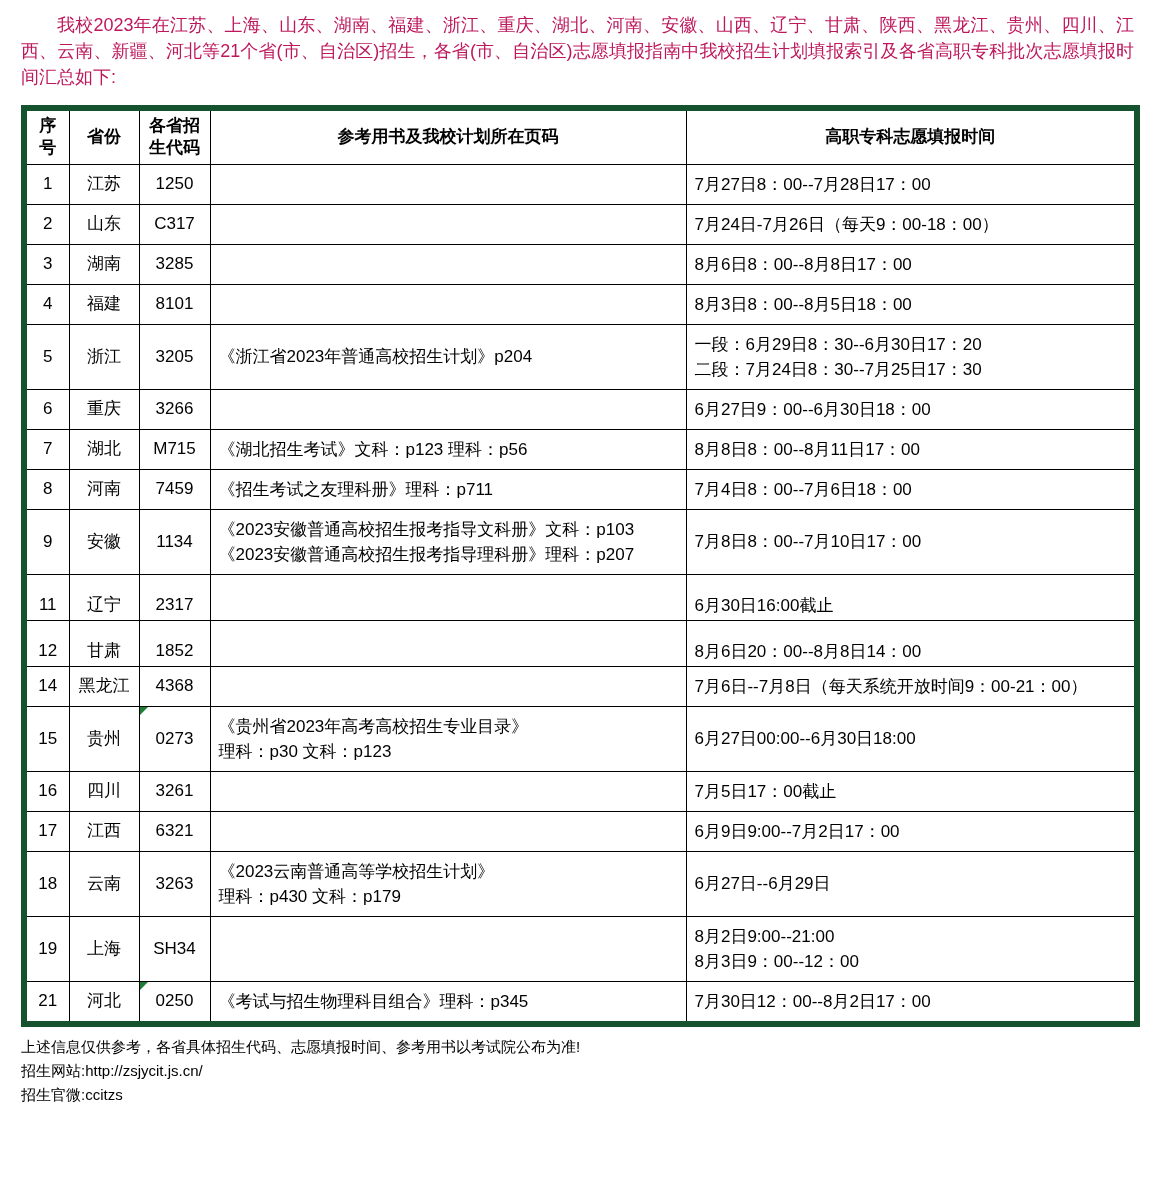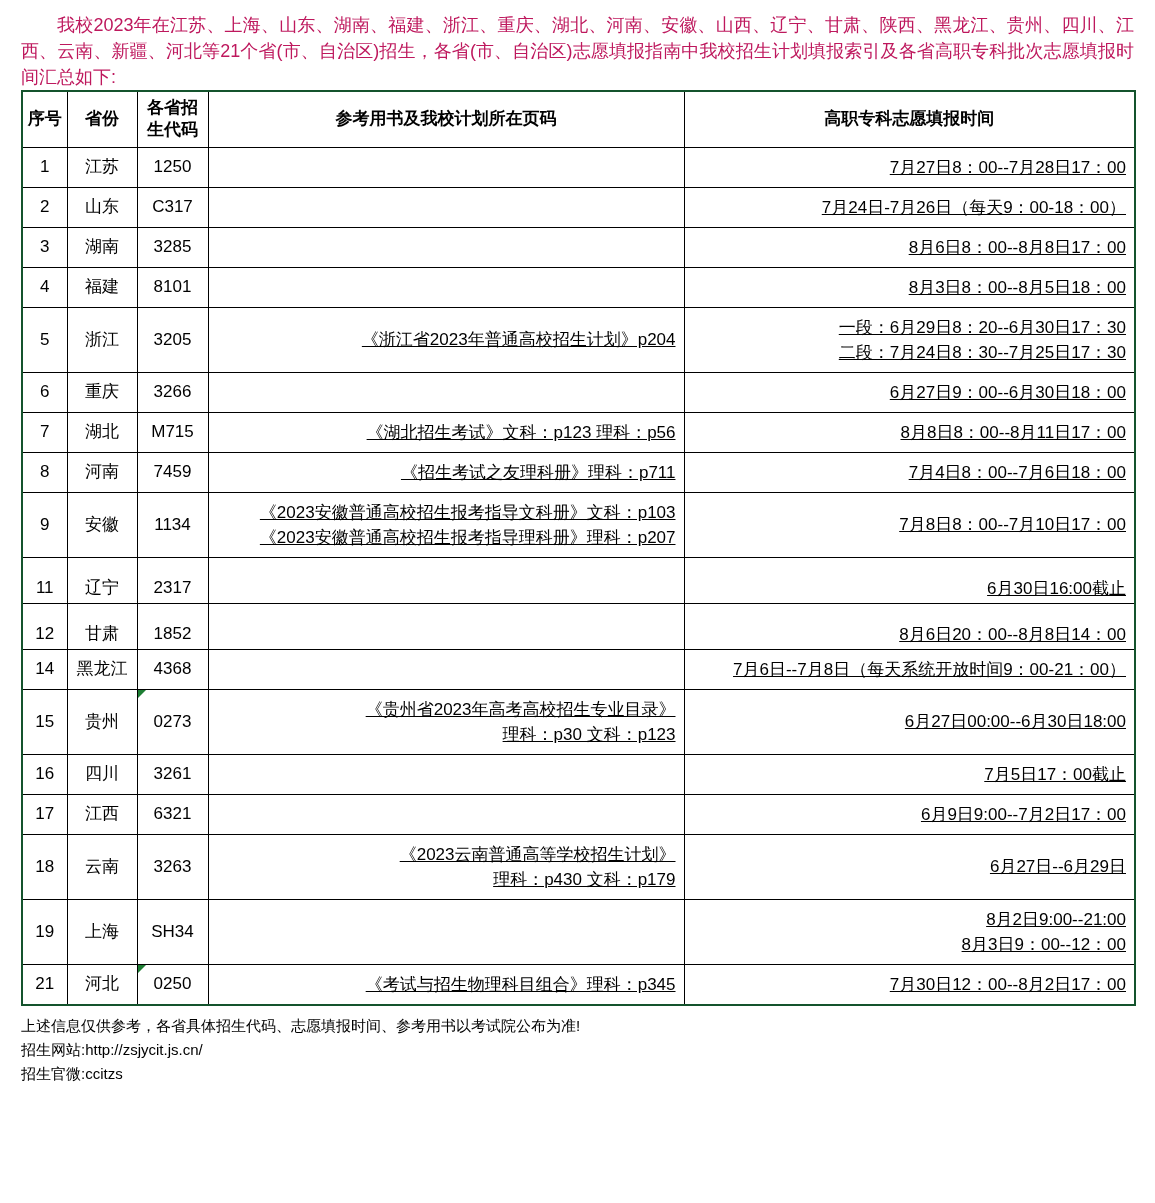--- a/index.html
+++ b/index.html
@@ -18,48 +18,48 @@
   }
   .intro {
     font-size: 18px;
     line-height: 26px;
     text-indent: 2em;
     text-align: justify;
     text-align-last: left;
     color: #be185d;
   }
   table.admissions {
+    margin-top: 15px;
     border-collapse: collapse;
     table-layout: fixed;
     width: 1113px;
-    border: 2px solid #14532d;
+    border: 6px solid #14532d;
   }
   table.admissions th, table.admissions td {
     border: 1px solid #000;
     font-size: 17px;
     color: #000;
     vertical-align: middle;
   }
   table.admissions th {
     font-weight: bold;
     text-align: center;
     height: 56px;
     line-height: 22px;
     padding: 2px 4px;
   }
   td.c-num, td.c-prov, td.c-code {
     text-align: center;
     padding: 7px 2px;
     line-height: 24px;
   }
   td.c-books, td.c-times {
-    text-align: right;
+    text-align: left;
     padding: 7px 8px;
     line-height: 25px;
-    text-decoration: underline;
   }
   tr.compact td { padding-top: 18px; padding-bottom: 2px; }
   td.c-code { position: relative; }
   .corner-flag {
     position: absolute;
     top: 0;
     left: 0;
     width: 0;
     height: 0;
     border-top: 8px solid #1e7e34;
@@ -136,21 +136,21 @@
           </td>
         </tr>
         <tr>
           <td class="c-num">5</td>
           <td class="c-prov">浙江</td>
           <td class="c-code">3205</td>
           <td class="c-books">
             <div class="cell-line">《浙江省2023年普通高校招生计划》p204</div>
           </td>
           <td class="c-times">
-            <div class="cell-line">一段：6月29日8：20--6月30日17：30</div>
+            <div class="cell-line">一段：6月29日8：30--6月30日17：20</div>
             <div class="cell-line">二段：7月24日8：30--7月25日17：30</div>
           </td>
         </tr>
         <tr>
           <td class="c-num">6</td>
           <td class="c-prov">重庆</td>
           <td class="c-code">3266</td>
           <td class="c-books"></td>
           <td class="c-times">
             <div class="cell-line">6月27日9：00--6月30日18：00</div>

